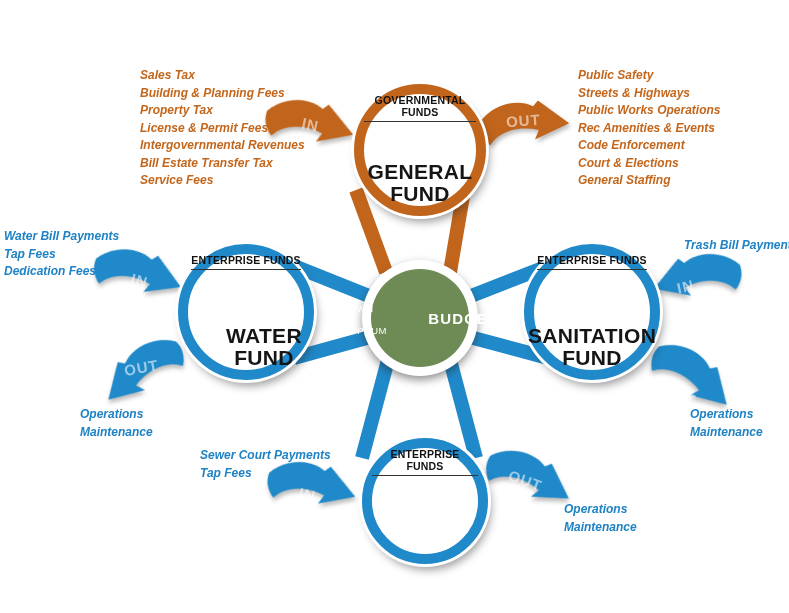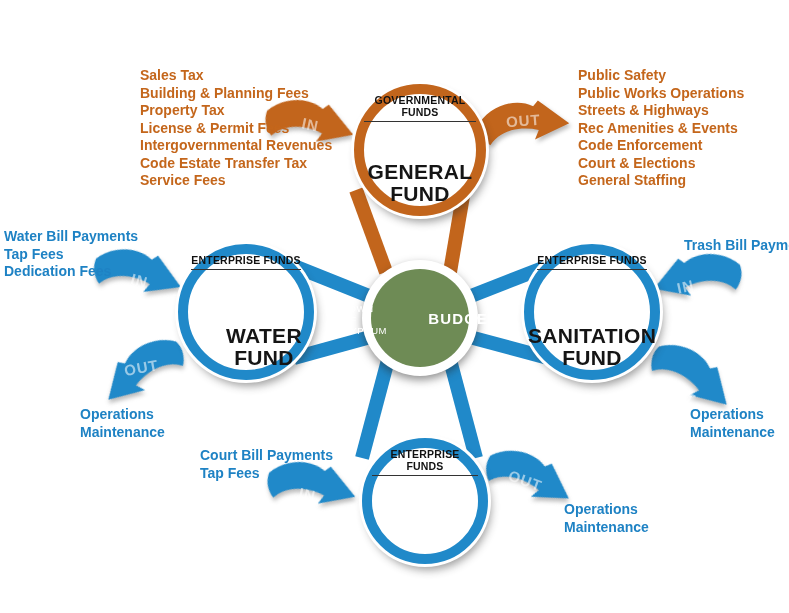--- a/index.html
+++ b/index.html
@@ -38,21 +38,21 @@
     background:#fff;z-index:5;display:flex;align-items:center;justify-content:center;
     box-shadow:0 4px 9px rgba(40,40,40,.5);
   }
   #center-inner{
     width:98px;height:98px;border-radius:50%;background:#6E8B55;
     display:flex;flex-direction:row;align-items:center;justify-content:center;gap:1px;
   }
   #center-org{font-size:9.5px;color:#fff;letter-spacing:.6px;margin-top:2px;}
   #center-name{font-size:15px;font-weight:bold;color:#fff;letter-spacing:1.2px;padding-left:40px;}
   
-  .flow-list{position:absolute;z-index:6;font-size:14px;font-weight:600;line-height:17.5px;white-space:nowrap;}
+  .flow-list{position:absolute;z-index:6;font-size:12px;font-weight:600;line-height:17.5px;white-space:nowrap;font-style:italic;}
   .flow-list.orange{color:#C4661B;}
   .flow-list.blue{color:#1E82C4;}
 </style>
 </head>
 <body>
 
 <div id="canvas">
 
   <svg id="connectors" width="789" height="613">
 
@@ -162,28 +162,28 @@
       <div id="center-name">BUDGET</div>
     </div>
   </div>
 
   <div class="flow-list orange" style="left:140px;top:67px;">
     <div>Sales Tax</div>
     <div>Building &amp; Planning Fees</div>
     <div>Property Tax</div>
     <div>License &amp; Permit Fees</div>
     <div>Intergovernmental Revenues</div>
-    <div>Code Estate Transfer Tax</div>
+    <div>Bill Estate Transfer Tax</div>
     <div>Service Fees</div>
   </div>
 
   <div class="flow-list orange" style="left:578px;top:67px;">
     <div>Public Safety</div>
+    <div>Streets &amp; Highways</div>
     <div>Public Works Operations</div>
-    <div>Streets &amp; Highways</div>
     <div>Rec Amenities &amp; Events</div>
     <div>Code Enforcement</div>
     <div>Court &amp; Elections</div>
     <div>General Staffing</div>
   </div>
 
   <div class="flow-list blue" style="left:4px;top:228px;">
     <div>Water Bill Payments</div>
     <div>Tap Fees</div>
     <div>Dedication Fees</div>
@@ -197,21 +197,21 @@
   <div class="flow-list blue" style="left:684px;top:237px;">
     <div>Trash Bill Payments</div>
   </div>
 
   <div class="flow-list blue" style="left:690px;top:406px;">
     <div>Operations</div>
     <div>Maintenance</div>
   </div>
 
   <div class="flow-list blue" style="left:200px;top:447px;">
-    <div>Court Bill Payments</div>
+    <div>Sewer Court Payments</div>
     <div>Tap Fees</div>
   </div>
 
   <div class="flow-list blue" style="left:564px;top:501px;">
     <div>Operations</div>
     <div>Maintenance</div>
   </div>
 
 </div>
 

